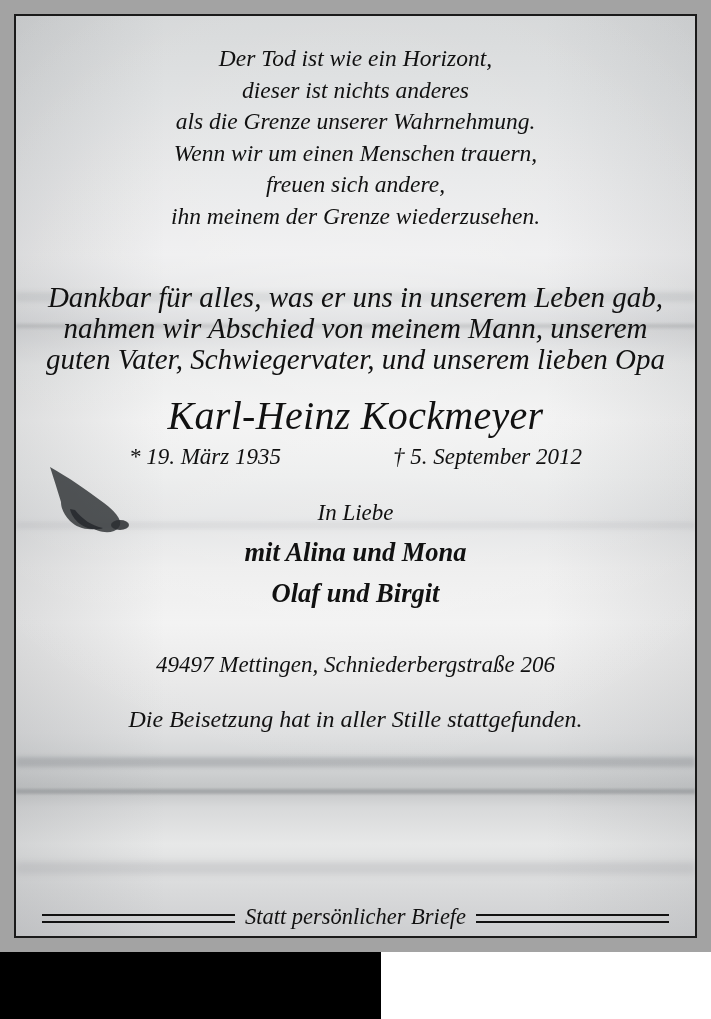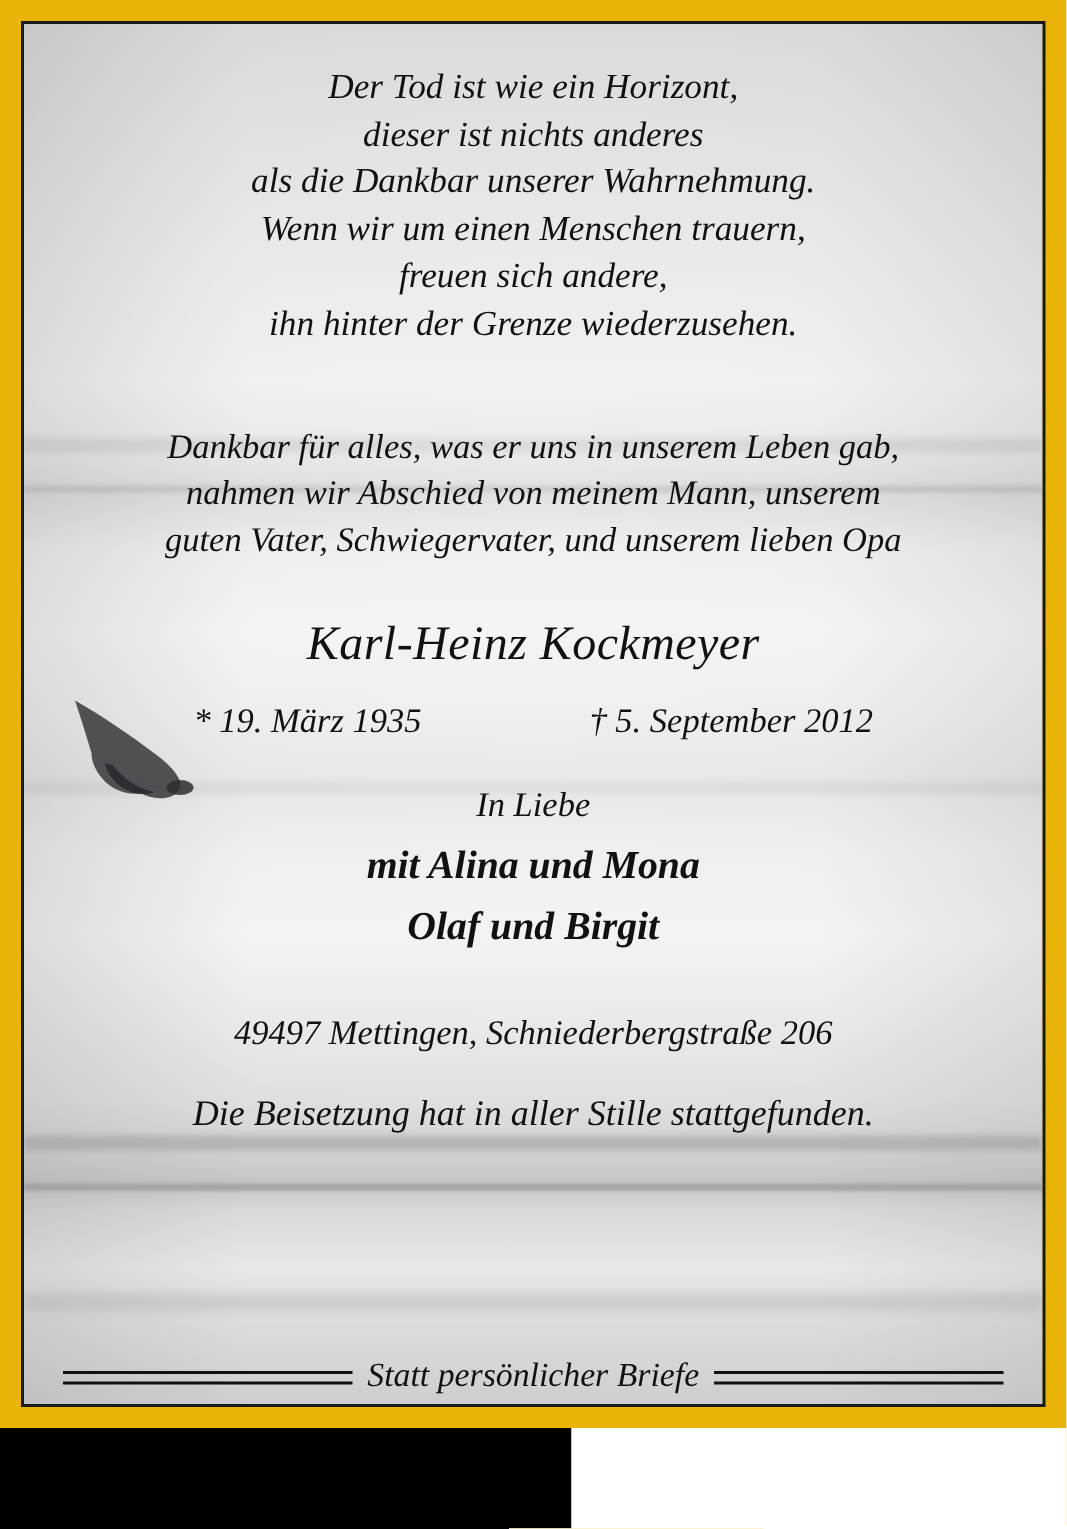--- a/index.html
+++ b/index.html
@@ -34,21 +34,21 @@
     background: #ffffff;
   }
 
   
   .notice-frame {
     position: absolute;
     left: 0;
     top: 0;
     width: 711px;
     height: 952px;
-    background: #eab308;
+    background: #a3a3a3;
     box-sizing: border-box;
     padding: 14px 14px 14px 14px;
     font-family: Liberation Serif, serif;
   }
 
   
   .notice-inner {
     position: relative;
     width: 100%;
     height: 100%;
@@ -125,30 +125,30 @@
     padding-top: 27px;
     font-size: 23.5px;
     font-style: italic;
     line-height: 31.5px;
   }
   .poem div { white-space: nowrap; }
 
   .gratitude {
     margin: 0;
     padding-top: 50px;
-    font-size: 23px;
+    font-size: 29px;
     font-style: italic;
     line-height: 31px;
   }
   .gratitude div { white-space: nowrap; }
 
   .name {
-    margin: 12px;
+    margin: 0;
     padding-top: 15px;
-    font-size: 32px;
+    font-size: 40px;
     font-style: italic;
     letter-spacing: 0.3px;
     line-height: 52px;
   }
 
   .dates {
     margin: 0;
     padding-top: 2px;
     font-size: 23px;
     font-style: italic;
@@ -231,24 +231,24 @@
         <path d="M4 6 C22 16 42 30 58 42 C66 48 72 54 74 60 C75 64 73 68 68 70 C60 73 50 70 43 65 C36 60 31 54 29 49 C33 57 40 64 48 68 C39 69 30 66 24 60 C18 54 15 47 15 41 C12 31 8 18 4 6 Z" fill="#3a3d40" opacity="0.88"></path>
         <path d="M29 49 C36 58 46 65 57 67 C50 70 41 68 34 63 C28 58 25 53 24 48 Z" fill="#23262a" opacity="0.8"></path>
         <ellipse cx="74" cy="64" rx="9" ry="5" fill="#2b2e31" opacity="0.85"></ellipse>
       </svg>
 
       <div class="content">
 
         <div class="poem">
           <div>Der Tod ist wie ein Horizont,</div>
           <div>dieser ist nichts anderes</div>
-          <div>als die Dankbar unserer Wahrnehmung.</div>
+          <div>als die Grenze unserer Wahrnehmung.</div>
           <div>Wenn wir um einen Menschen trauern,</div>
           <div>freuen sich andere,</div>
-          <div>ihn hinter der Grenze wiederzusehen.</div>
+          <div>ihn meinem der Grenze wiederzusehen.</div>
         </div>
 
         <div class="gratitude">
           <div>Dankbar für alles, was er uns in unserem Leben gab,</div>
           <div>nahmen wir Abschied von meinem Mann, unserem</div>
           <div>guten Vater, Schwiegervater, und unserem lieben Opa</div>
         </div>
 
         <div class="name">Karl-Heinz Kockmeyer</div>
 

